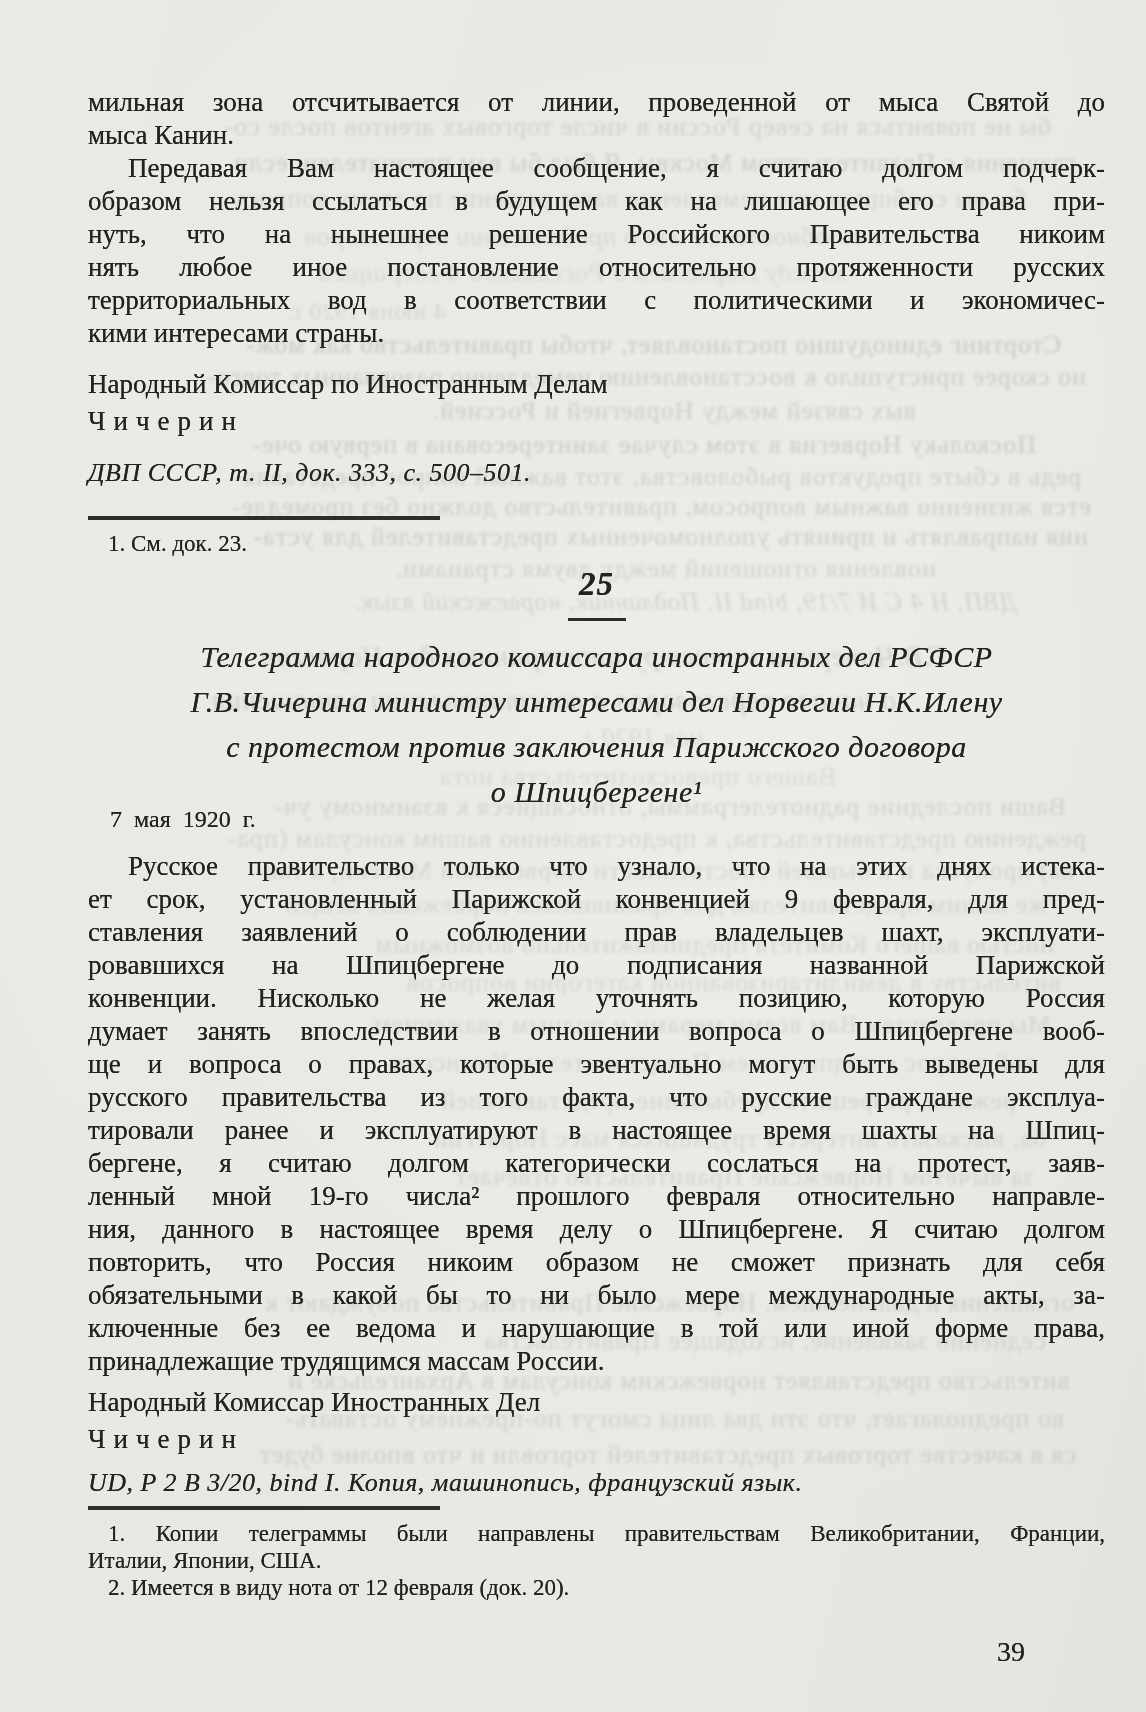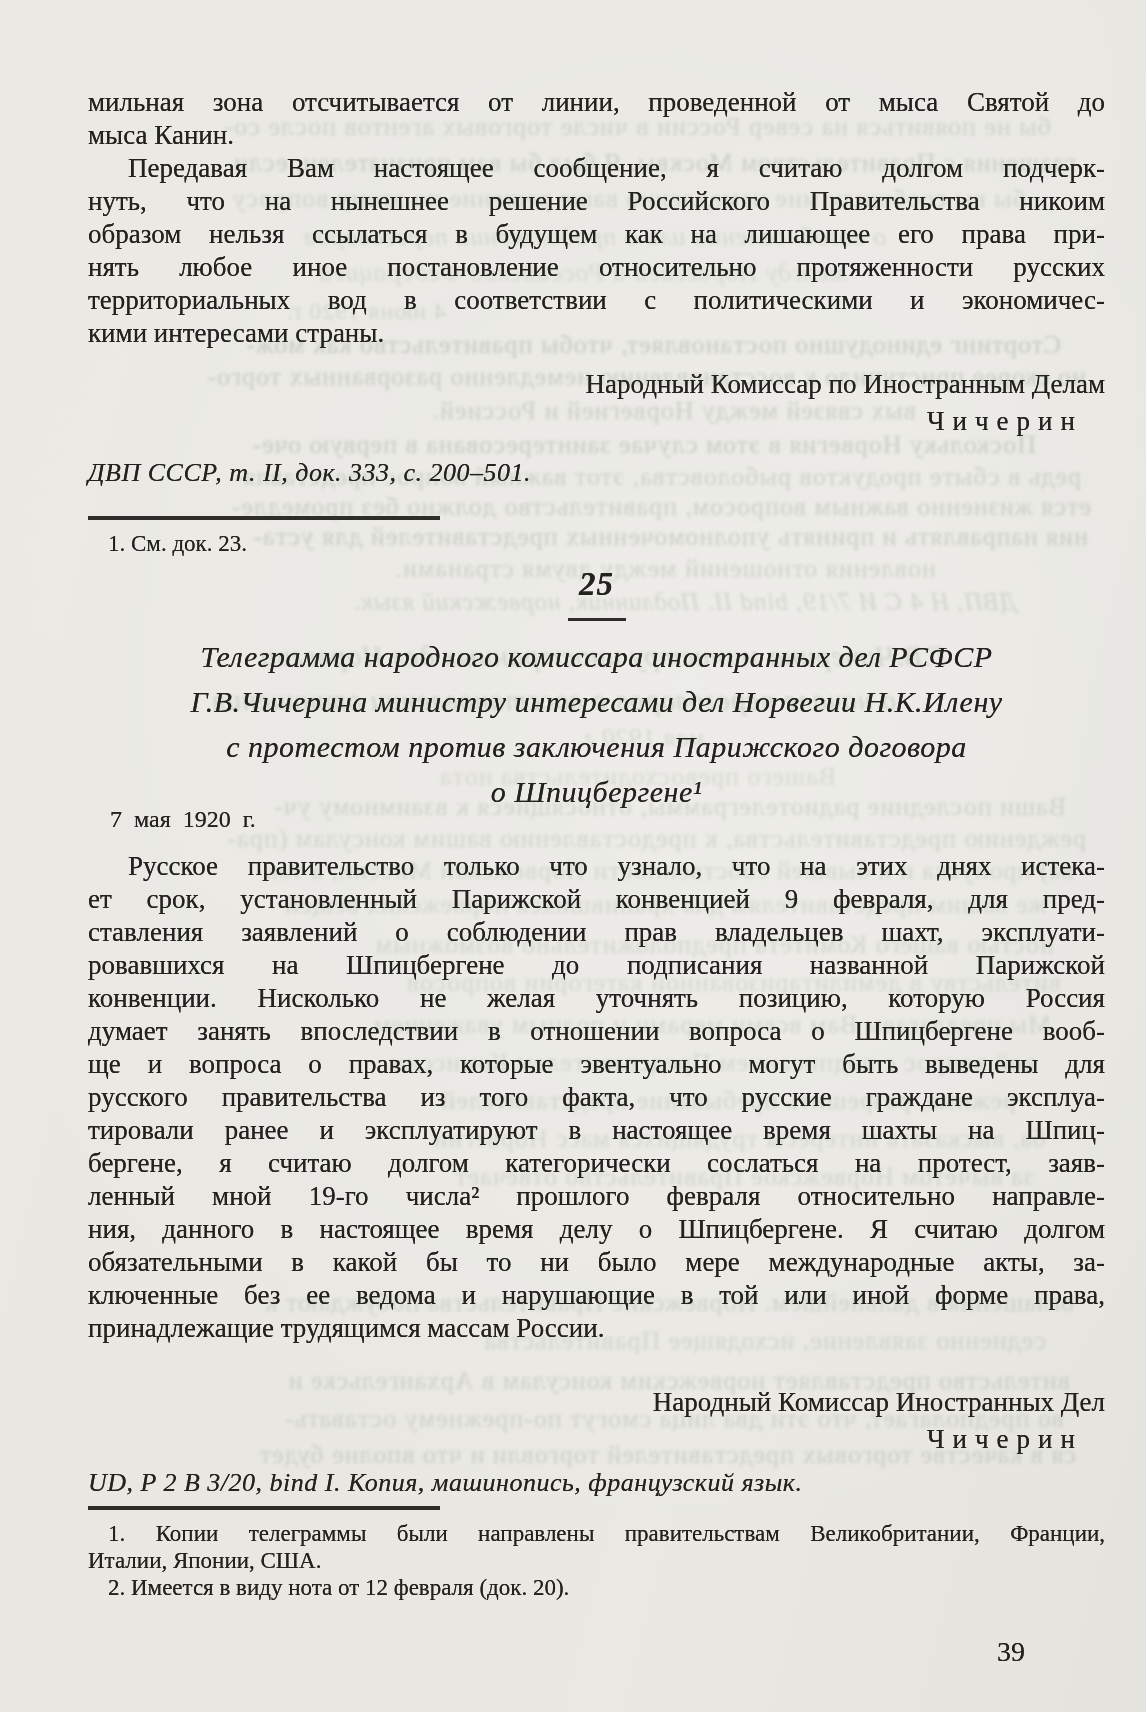--- a/index.html
+++ b/index.html
@@ -29,21 +29,21 @@
   }
   .content{position:absolute;left:88px;top:0;width:1017px;height:1712px;}
   .blk{position:absolute;left:0;right:0;}
   .line{
     font-size:27px;line-height:33px;height:33px;overflow:hidden;
     text-align:justify;text-align-last:justify;
     text-shadow:0 0 .5px rgba(25,24,20,.85);
   }
   .line.end{text-align:left;text-align-last:left;}
   .line.indent{text-indent:40px;}
-  .sig{line-height:37px;text-align:right;font-size:27px;text-shadow:0 0 .5px rgba(25,24,20,.85);}
+  .sig{line-height:37px;text-align:left;font-size:27px;text-shadow:0 0 .5px rgba(25,24,20,.85);}
   .sig .sig-name{letter-spacing:8px;padding-right:22px;}
   .source{font-style:italic;font-size:26px;letter-spacing:.5px;text-shadow:0 0 .4px rgba(25,24,20,.8);}
   .fn-rule{position:absolute;left:0;width:352px;height:4px;background:#2e2d29;}
   .footnotes .fn-line{
     font-size:23px;line-height:27px;height:27px;overflow:hidden;
     text-align:justify;text-align-last:justify;
     text-shadow:0 0 .4px rgba(25,24,20,.8);
   }
   .footnotes .fn-line.end{text-align:left;text-align-last:left;}
   .footnotes .fn-line.first{text-indent:20px;}
@@ -102,33 +102,33 @@
       <div class="g-line" style="top: 1404px; left: 82px; font-size: 26px; opacity: 0.31;">во предполагает, что эти два лица смогут по-прежнему оставать-</div>
       <div class="g-line" style="top: 1440px; left: 70px; font-size: 26px; opacity: 0.33;">ся в качестве торговых представителей торговли и что вполне будет</div>
     </div>
 
   <div class="content">
 
     <section class="blk" style="top:86px">
         <div class="line">мильная зона отсчитывается от линии, проведенной от мыса Святой до</div>
         <div class="line end">мыса Канин.</div>
         <div class="line indent">Передавая Вам настоящее сообщение, я считаю долгом подчерк-</div>
+        <div class="line">образом нельзя ссылаться в будущем как на лишающее его права при-</div>
         <div class="line">нуть, что на нынешнее решение Российского Правительства никоим</div>
-        <div class="line">образом нельзя ссылаться в будущем как на лишающее его права при-</div>
         <div class="line">нять любое иное постановление относительно протяженности русских</div>
         <div class="line">территориальных вод в соответствии с политическими и экономичес-</div>
         <div class="line end">кими интересами страны.</div>
       </section>
 
     <div class="blk sig" style="top:366px">
       <div class="sig-title">Народный Комиссар по Иностранным Делам</div>
       <div class="sig-name">Чичерин</div>
     </div>
 
-    <div class="blk source" style="top:458px">ДВП СССР, т. II, док. 333, с. 200–501.</div>
+    <div class="blk source" style="top:458px">ДВП СССР, т. II, док. 333, с. 500–501.</div>
 
     <div class="fn-rule" style="top:516px"></div>
 
     <div class="blk footnotes" style="top:530px">
         <div class="fn-line first end">1. См. док. 23.</div>
       </div>
 
     <div class="blk doc-num" style="top:566px">25</div>
     <div class="num-rule" style="top:618px"></div>
 
@@ -147,20 +147,21 @@
         <div class="line">ставления заявлений о соблюдении прав владельцев шахт, эксплуати-</div>
         <div class="line">ровавшихся на Шпицбергене до подписания названной Парижской</div>
         <div class="line">конвенции. Нисколько не желая уточнять позицию, которую Россия</div>
         <div class="line">думает занять впоследствии в отношении вопроса о Шпицбергене вооб-</div>
         <div class="line">ще и вопроса о правах, которые эвентуально могут быть выведены для</div>
         <div class="line">русского правительства из того факта, что русские граждане эксплуа-</div>
         <div class="line">тировали ранее и эксплуатируют в настоящее время шахты на Шпиц-</div>
         <div class="line">бергене, я считаю долгом категорически сослаться на протест, заяв-</div>
         <div class="line">ленный мной 19-го числа² прошлого февраля относительно направле-</div>
         <div class="line">ния, данного в настоящее время делу о Шпицбергене. Я считаю долгом</div>
+        <div class="line">повторить, что Россия никоим образом не сможет признать для себя</div>
         <div class="line">обязательными в какой бы то ни было мере международные акты, за-</div>
         <div class="line">ключенные без ее ведома и нарушающие в той или иной форме права,</div>
         <div class="line end">принадлежащие трудящимся массам России.</div>
       </section>
 
     <div class="blk sig" style="top:1384px">
       <div class="sig-title">Народный Комиссар Иностранных Дел</div>
       <div class="sig-name">Чичерин</div>
     </div>
 

